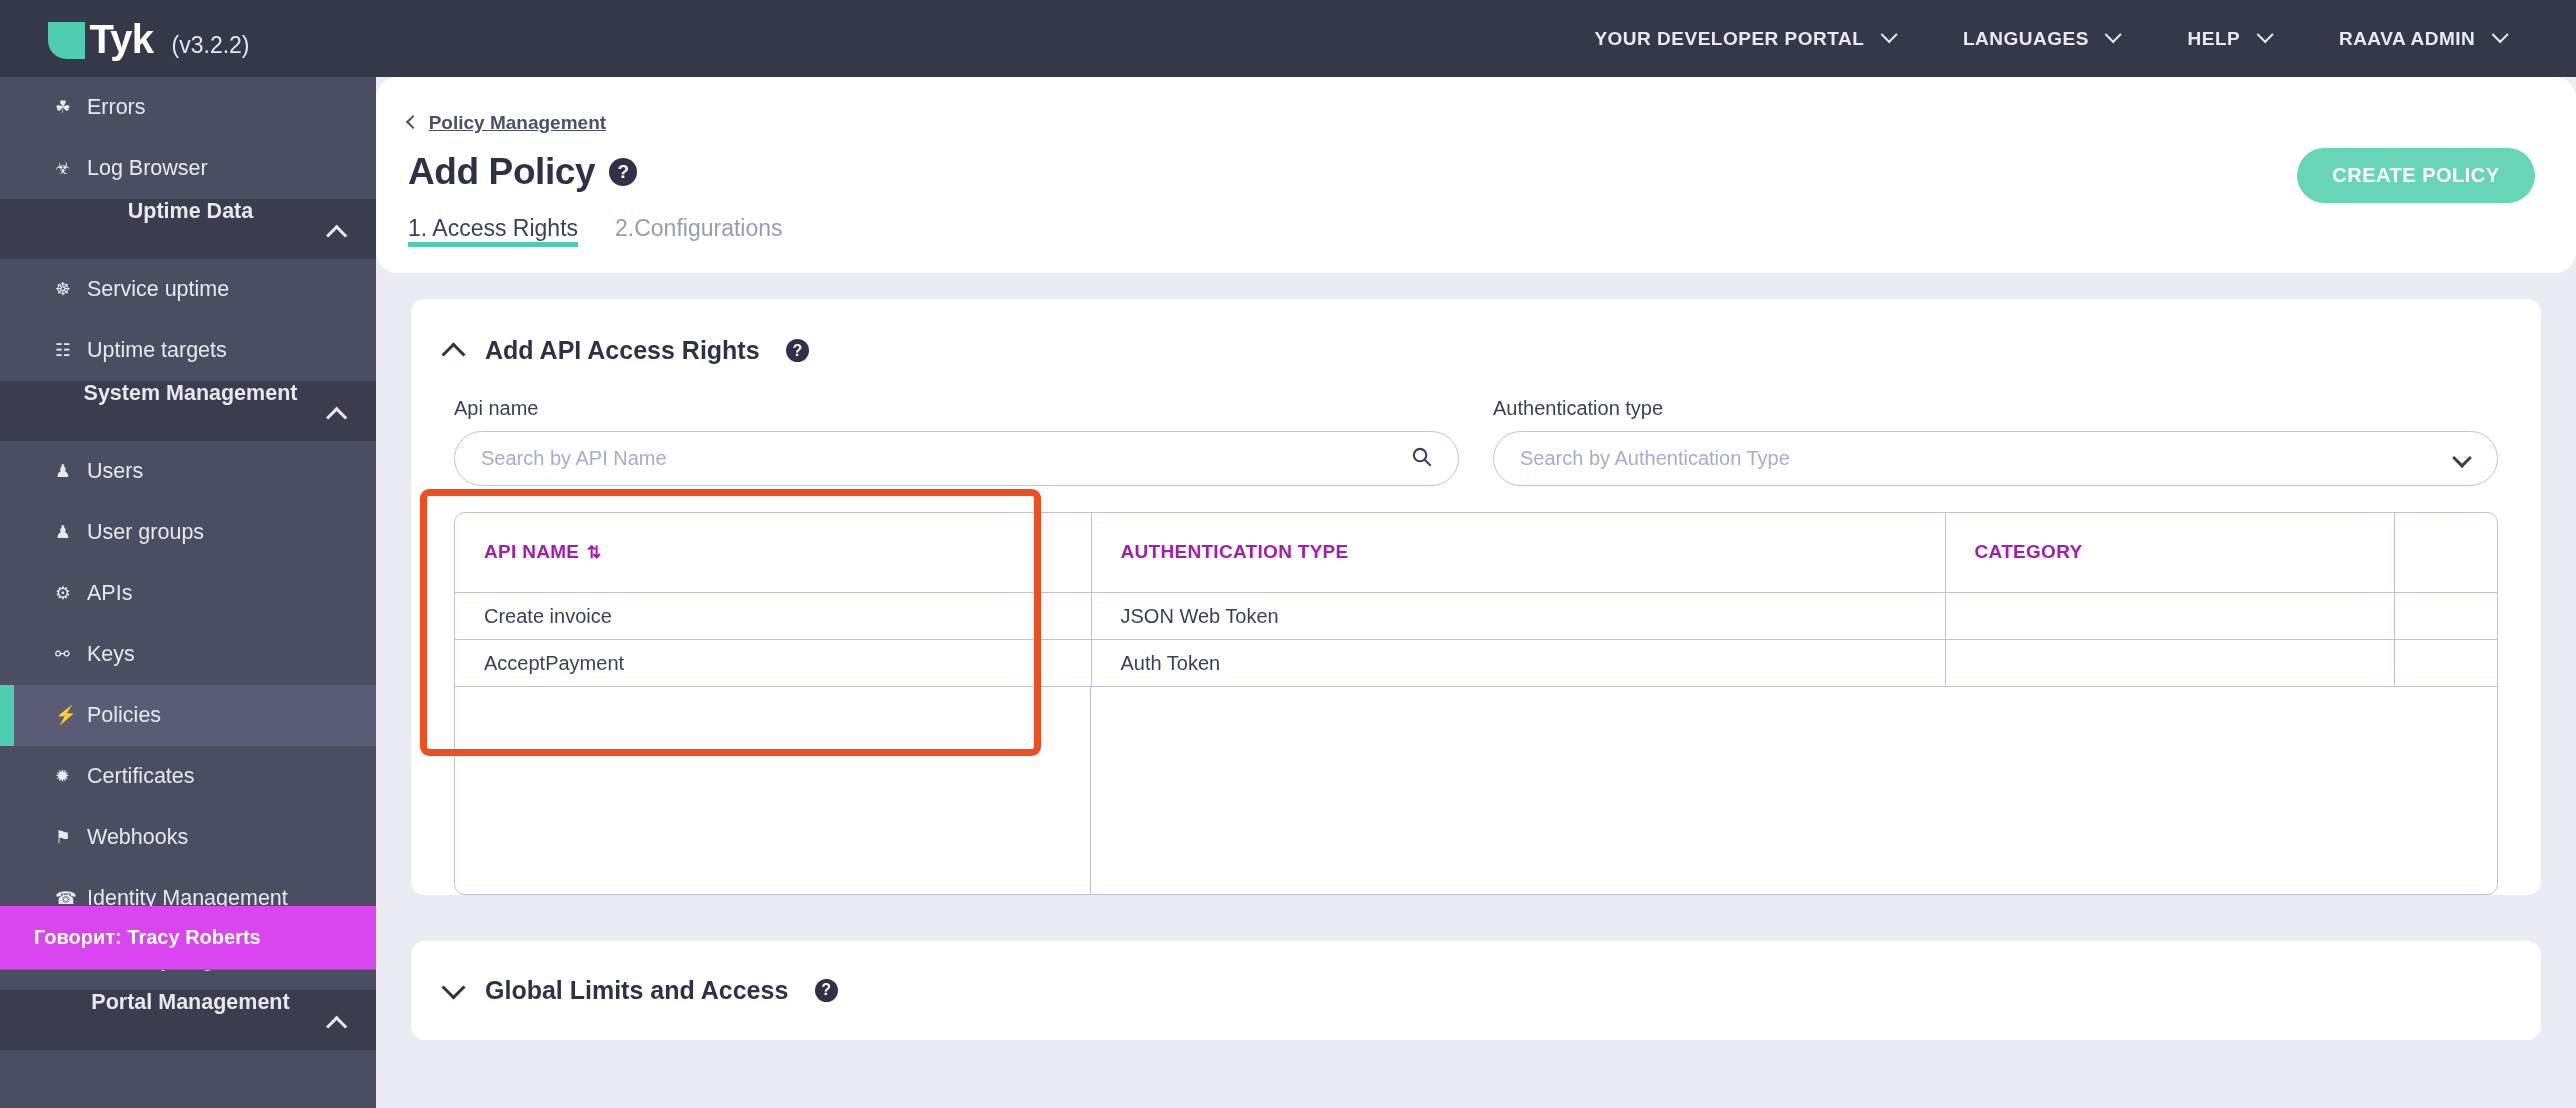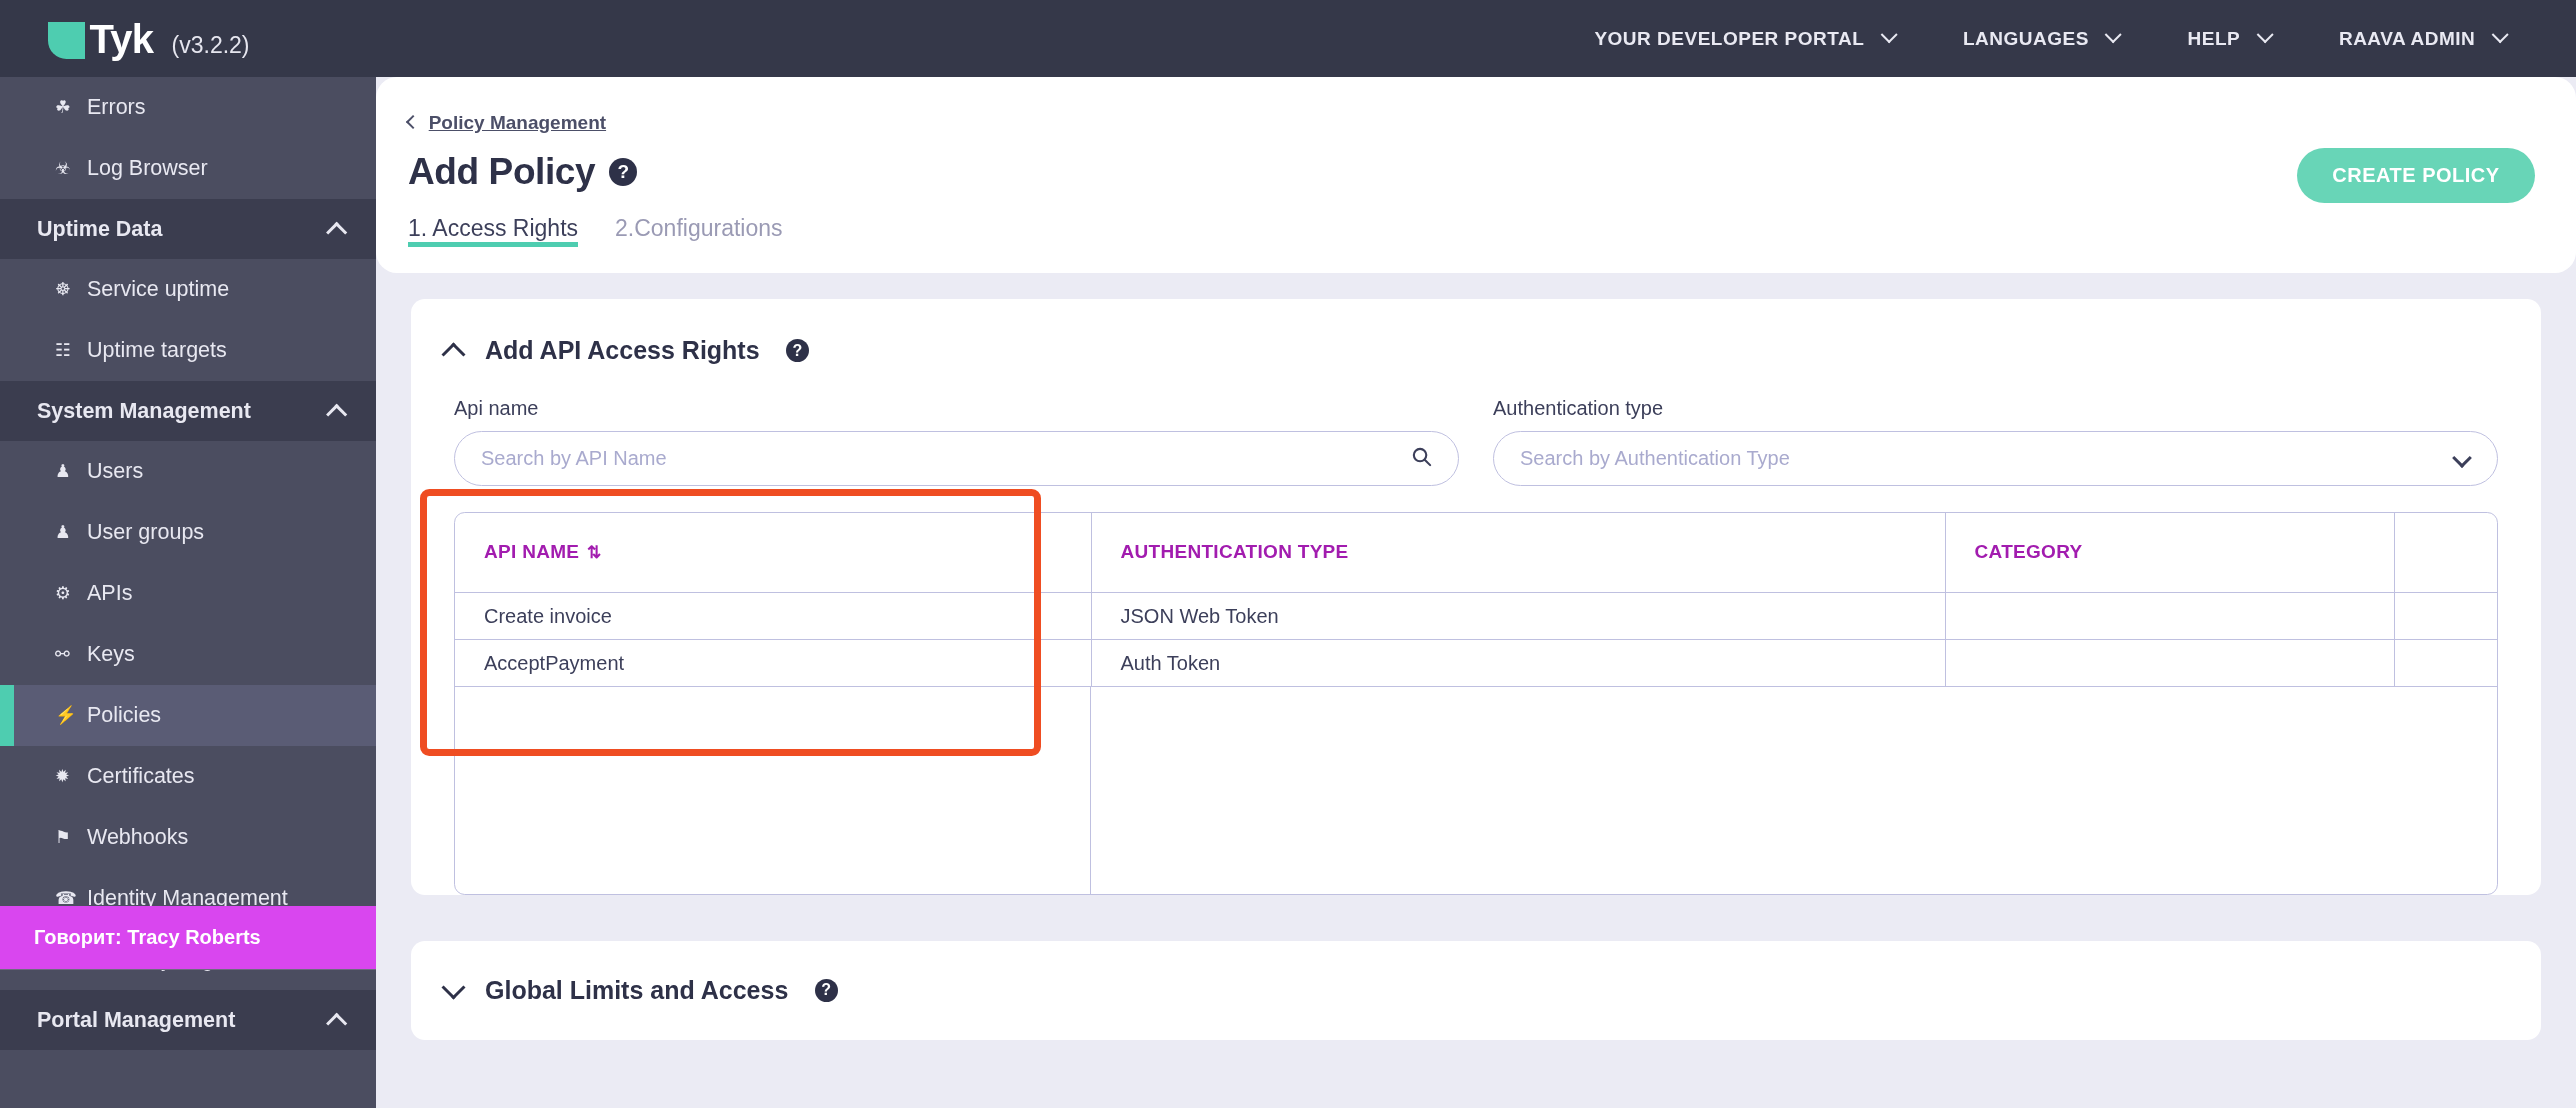--- a/index.html
+++ b/index.html
@@ -104,20 +104,21 @@
   }
   .side-group {
     height: 60px;
     display: flex; align-items: center;
     padding: 0 32px 0 37px;
     background: #3b3d4f;
     color: #e8e8f1;
     font-size: 21.5px;
     font-weight: 700;
     cursor: pointer;
+    flex-direction: column;
   }
   .side-group .chev {
     margin-left: auto;
     width: 15.3px; height: 15.3px;
     border-left: 3.1px solid #e8e8f1;
     border-top: 3.1px solid #e8e8f1;
     transform: rotate(45deg);
     position: relative; top: 3.8px;
   }
   .tooltip {

